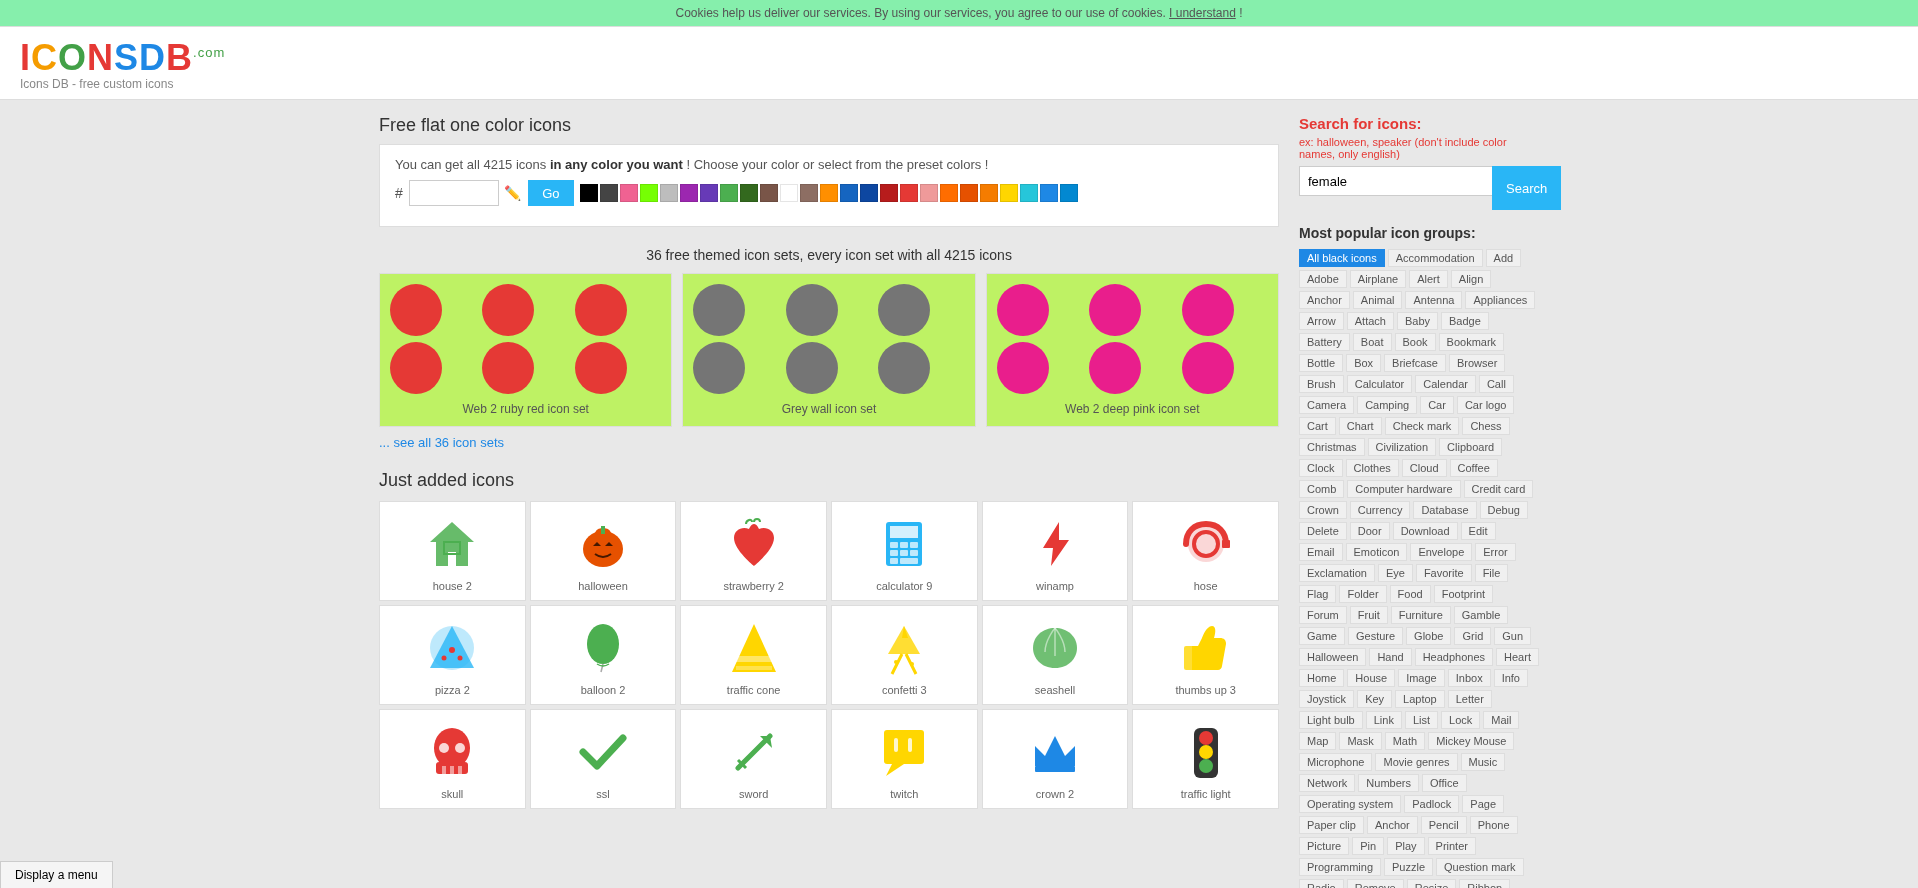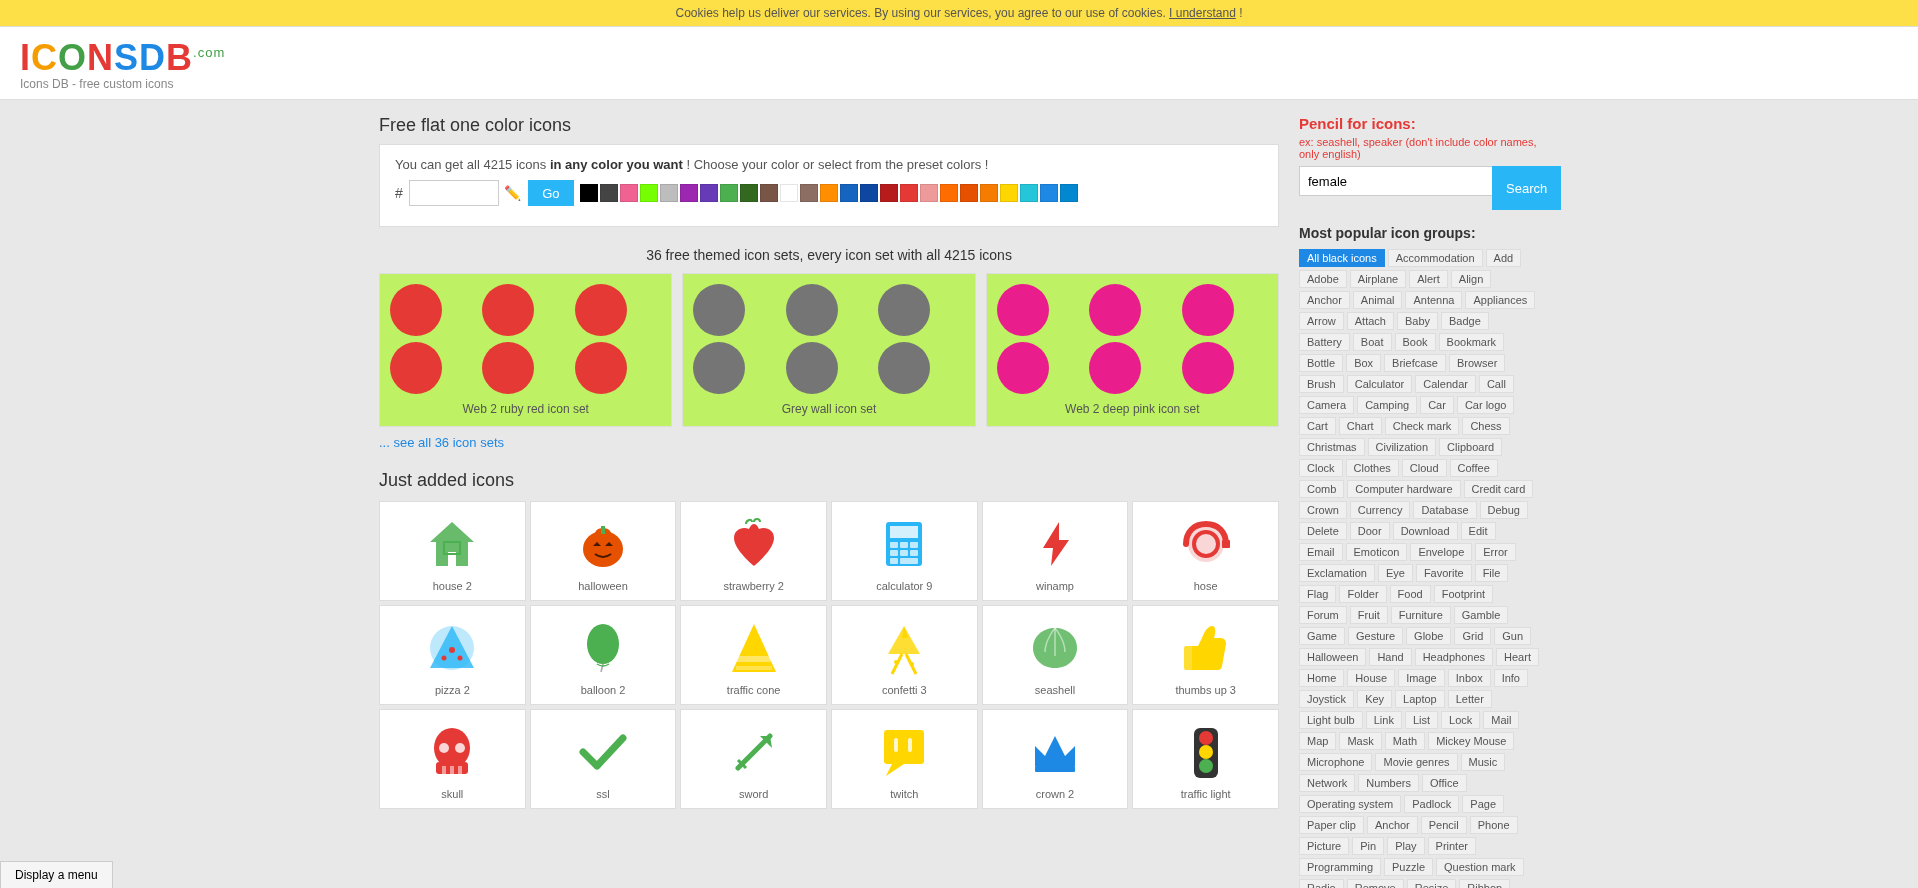--- a/index.html
+++ b/index.html
@@ -1,20 +1,20 @@
 <!DOCTYPE html>
 <html><head>
   <meta charset="utf-8">
   <style>
     * { margin: 0; padding: 0; box-sizing: border-box; }
     body { font-family: Arial, sans-serif; font-size: 13px; background: #e8e8e8; color: #333; }
 
     
     .cookie-bar {
-      background: #fde047;
+      background: #86efac;
       border-bottom: 1px solid #ddd;
       text-align: center;
       padding: 6px 10px;
       font-size: 12px;
       color: #555;
     }
     .cookie-bar a { color: #555; text-decoration: underline; cursor: pointer; }
 
     
     .header {
@@ -534,23 +534,23 @@
             <div class="icon-name">traffic light</div>
           </div>
         </div>
     </div>
 
   </div>
 
   <div class="sidebar">
 
     <div class="search-for-icons">
-      <div class="sidebar-title">Pencil for icons:</div>
+      <div class="sidebar-title">Search for icons:</div>
       <p class="search-hint">
-        <span>ex: seashell, speaker </span><span style="color:#e53935;">(don't include color names, only english)</span>
+        <span>ex: halloween, speaker </span><span style="color:#e53935;">(don't include color names, only english)</span>
       </p>
       <div class="search-row">
         <input class="search-input" type="text" id="search-input" value="female" style="">
         <button class="search-btn">Search</button>
       </div>
     </div>
 
     <div class="popular-groups">
       <div class="popular-groups-title">Most popular icon groups:</div>
       <div class="tags-container" id="tags-container">

